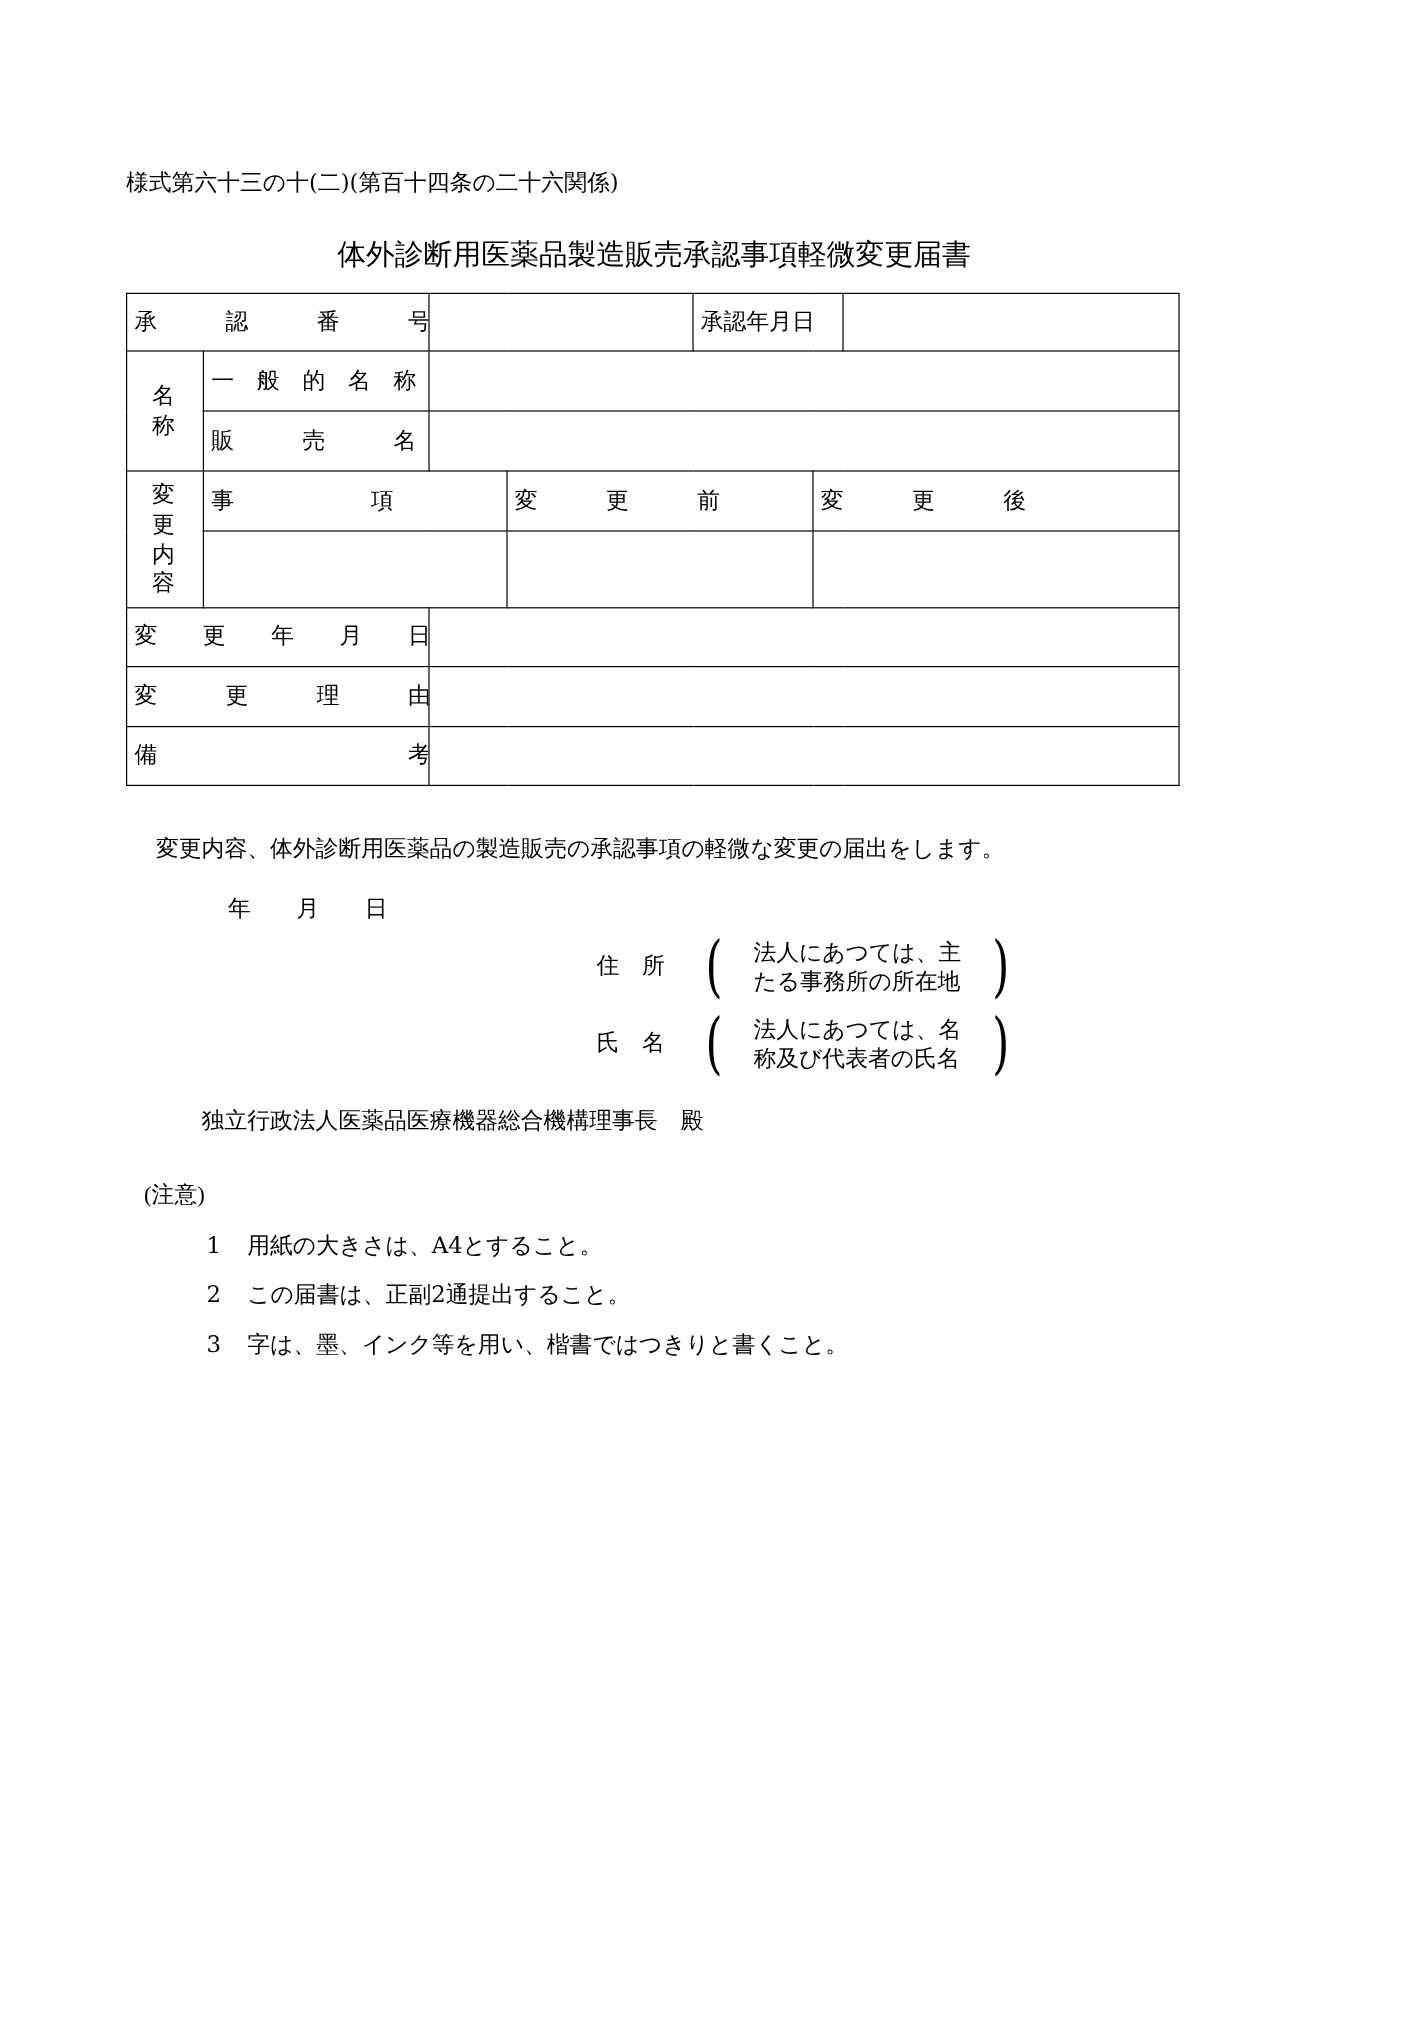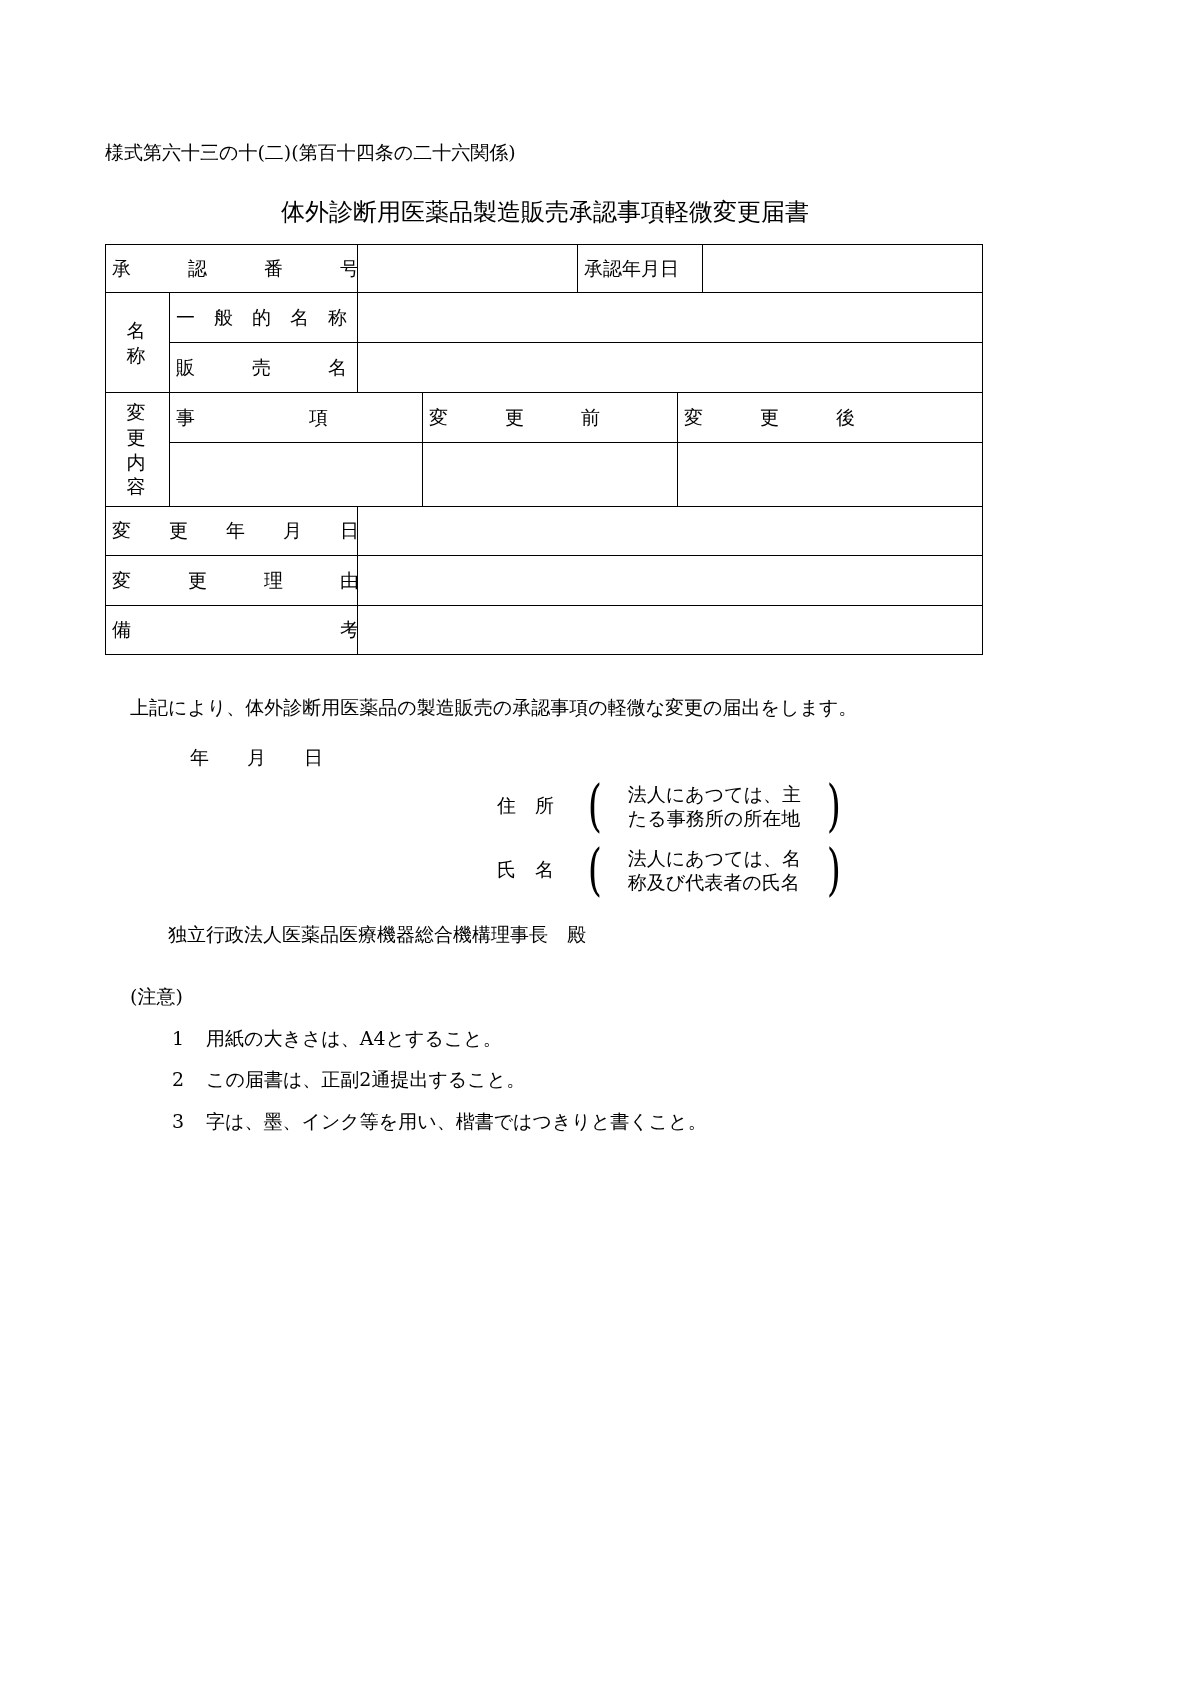--- a/index.html
+++ b/index.html
@@ -105,22 +105,23 @@
     white-space: nowrap;
     padding: 0 2px;
   }
   .addressee {
     margin-top: 24px;
     margin-left: 63px;
     white-space: nowrap;
   }
   .notes-heading {
     margin-top: 36px;
-    margin-left: 25px;
-    white-space: nowrap;
+    margin-left: 15px;
+    white-space: nowrap;
+    font-family: Liberation Serif, serif;
   }
   .note-item {
     display: flex;
     margin-top: 16px;
     margin-left: 67px;
     white-space: nowrap;
   }
   .note-num { width: 34px; flex: 0 0 auto; }
 </style>
 </head>
@@ -178,21 +179,21 @@
           <td colspan="2">変　　　更　　　理　　　由</td>
           <td colspan="5"></td>
         </tr>
         <tr class="r8">
           <td colspan="2">備　　　　　　　　　　　考</td>
           <td colspan="5"></td>
         </tr>
       </tbody>
     </table>
 
-    <div class="statement">上記により、体外診断用医薬品の製造販売の承認事項の軽微な変更の届出をします。</div>
+    <div class="statement">変更内容、体外診断用医薬品の製造販売の承認事項の軽微な変更の届出をします。</div>
 
     <div class="date-line">年　　月　　日</div>
 
     <div class="sig-block">
       <div class="sig-row">
         <span class="sig-label">住　所</span>
         <span class="big-paren">(</span>
         <div class="paren-text">
           <div>法人にあつては、主</div>
           <div>たる事務所の所在地</div>

